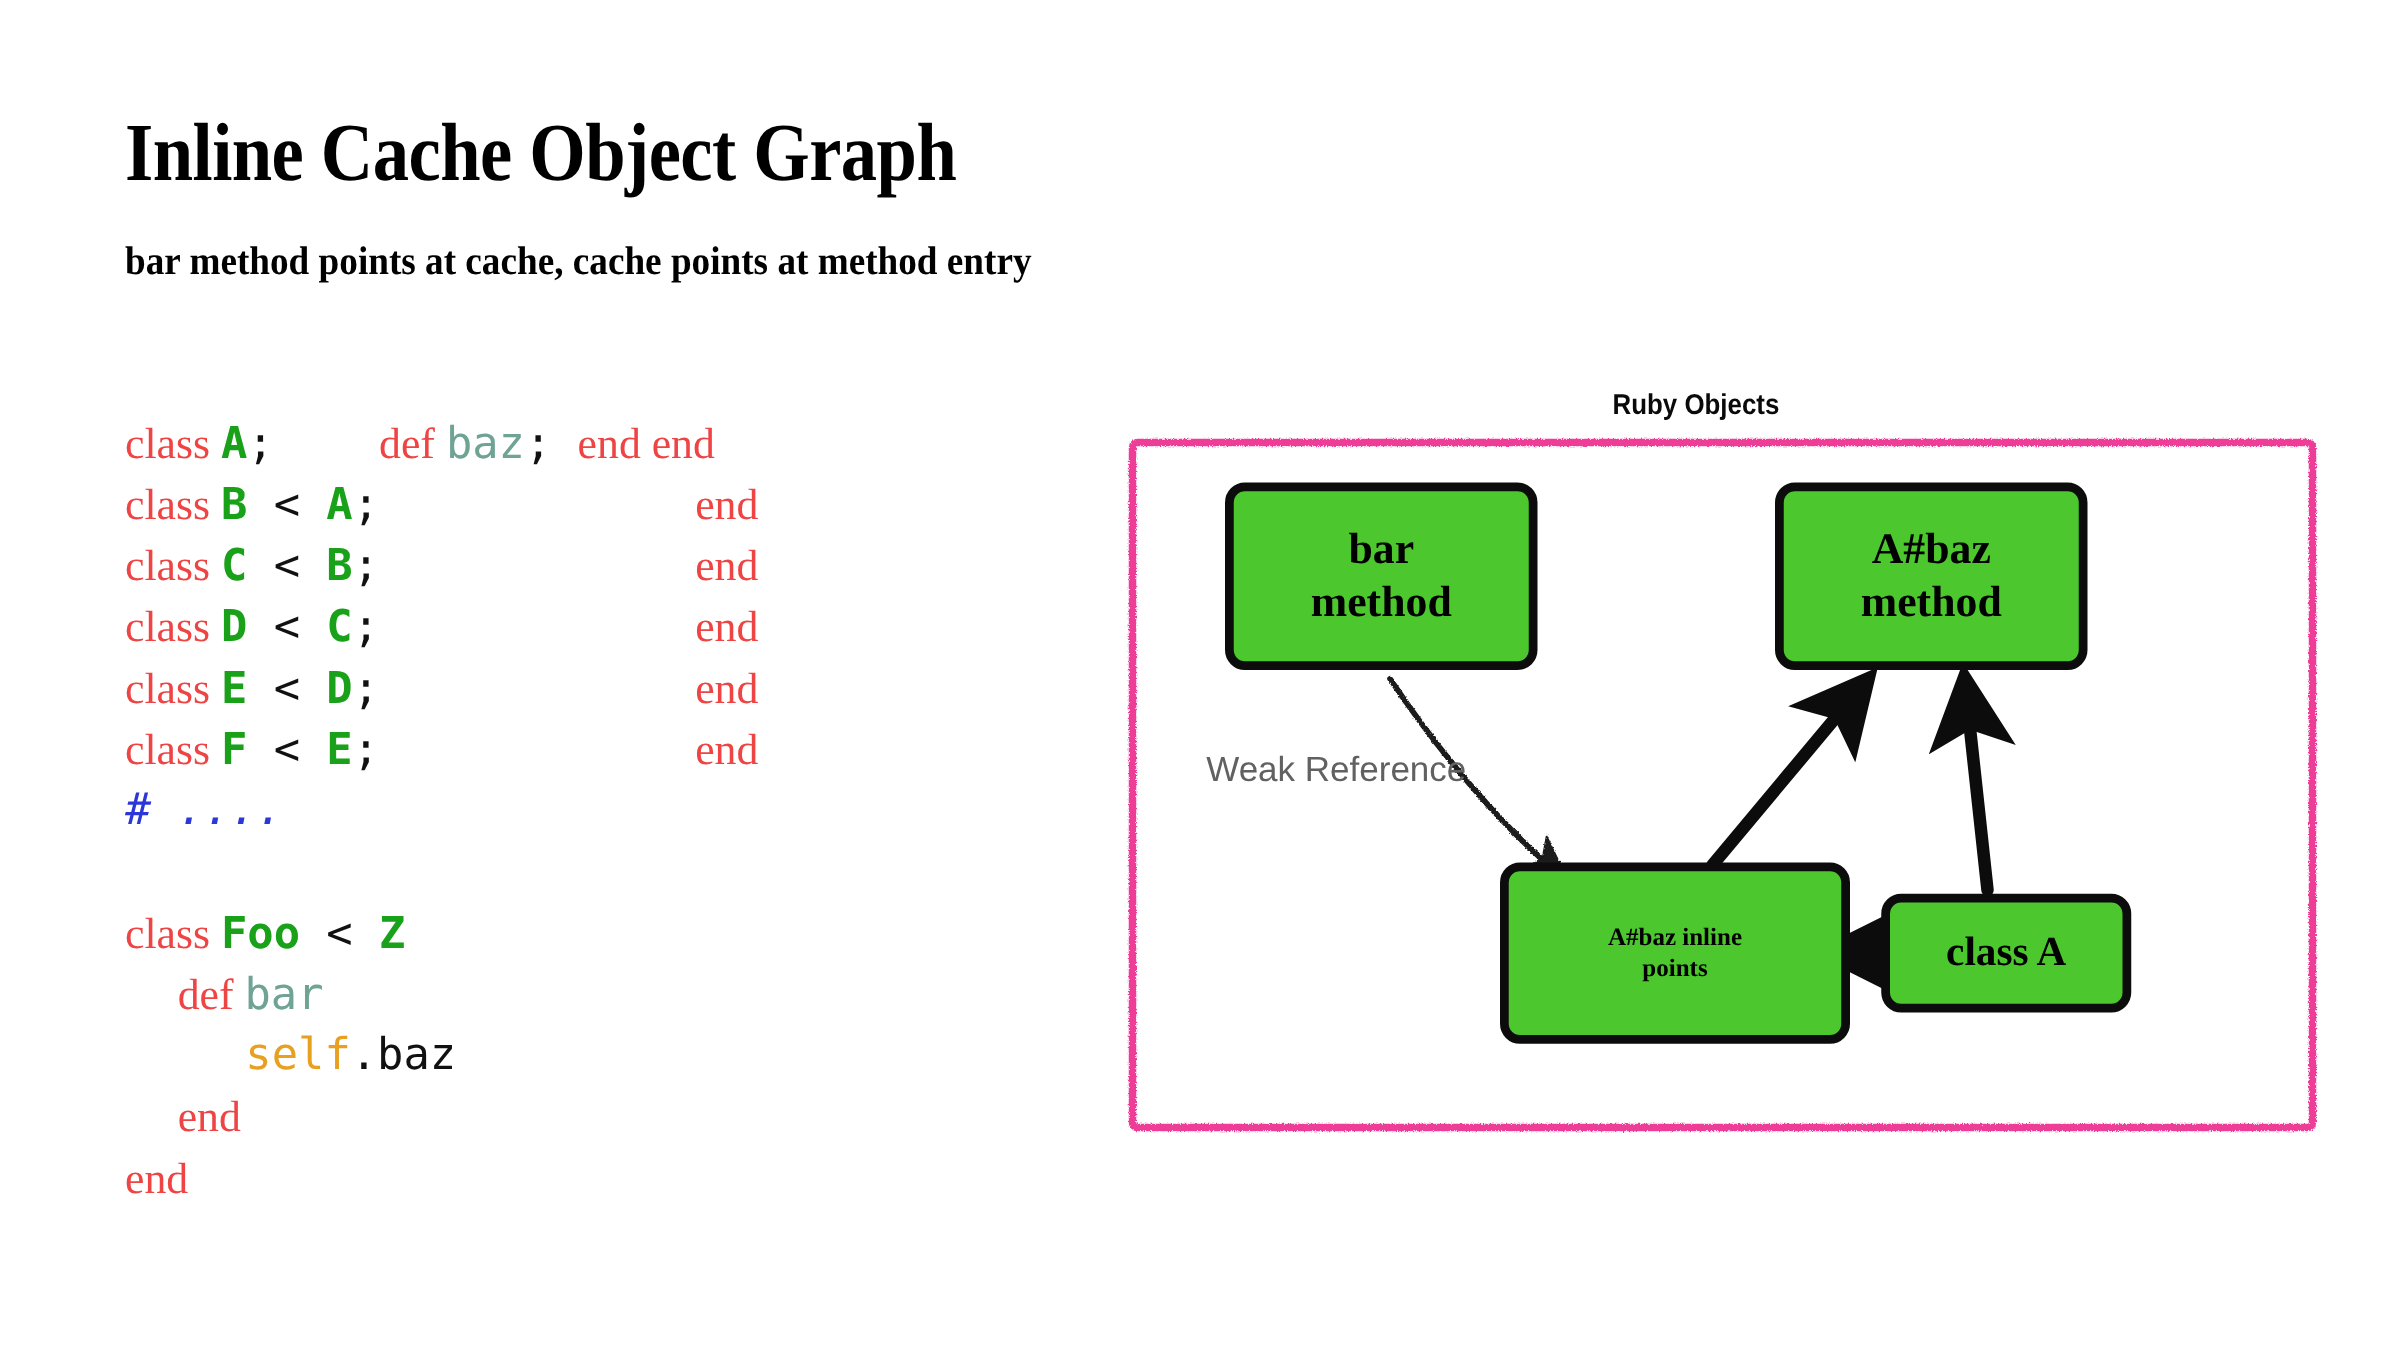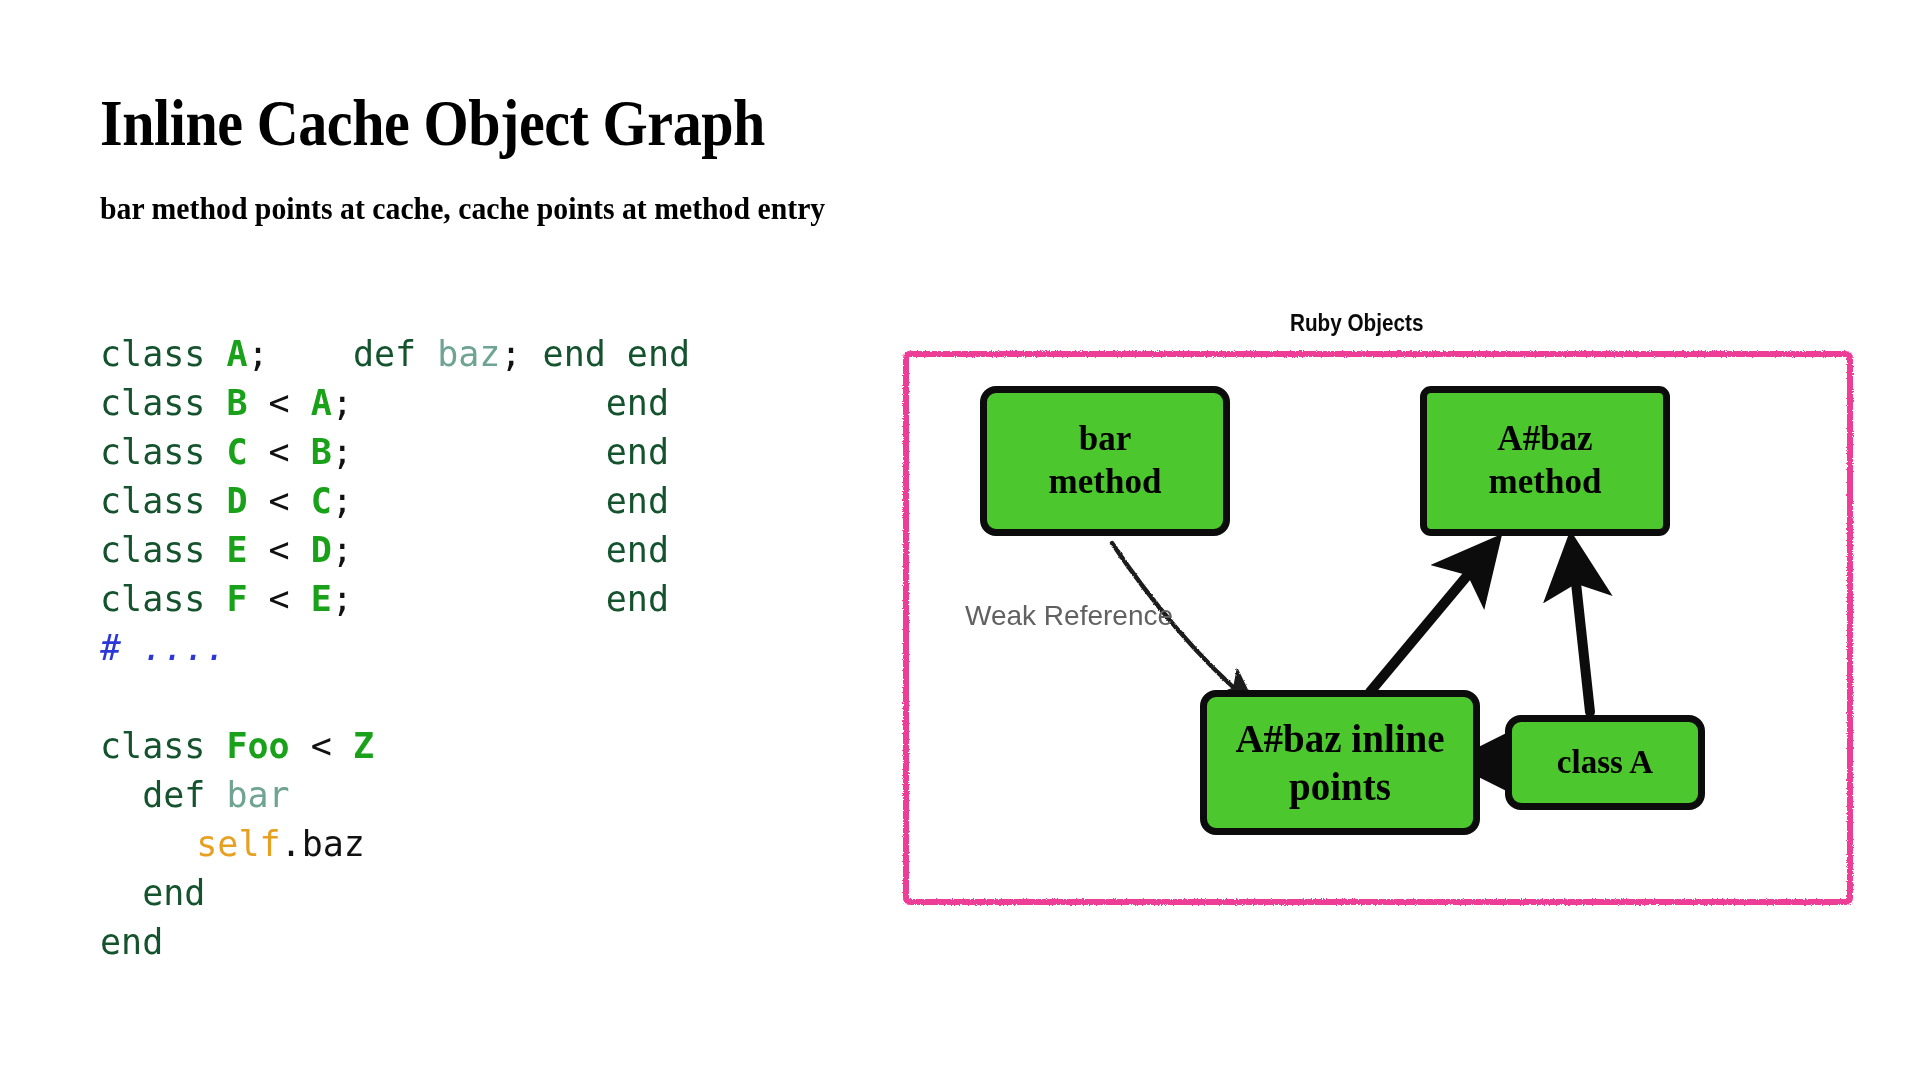--- a/index.html
+++ b/index.html
@@ -59,21 +59,21 @@
     position: absolute;
     left: 100px;
     top: 330px;
     font-family: "DejaVu Sans Mono", "Liberation Mono", monospace;
     font-size: 35px;
     line-height: 49px;
     white-space: pre;
     color: #000000;
   }
   #code .ln { display: block; height: 49px; }
-  .kw   { color: #14532d; }
+  .kw   { color: #ef4444; font-family: Liberation Serif, serif; }
   .cls  { color: #1AA11A; font-weight: bold; }
   .meth { color: #6FA394; }
   .punc { color: #111111; }
   .cmt  { color: #2B37D6; font-style: italic; }
   .slf  { color: #E8A020; margin-left: 12px; }
   .plain{ color: #111111; }
   .op   { color: #111111; }
 
   
   #diagram {
@@ -115,22 +115,22 @@
     justify-content: center;
     font-family: "Liberation Serif", serif;
     font-weight: bold;
     color: #000000;
     text-align: center;
     line-height: 1.22;
   }
   .node .l { display: block; white-space: nowrap; }
 
   #node-bar-method   { left: 80px;  top: 86px;  width: 250px; height: 150px; font-size: 35px; }
-  #node-abaz-method  { left: 520px; top: 86px;  width: 250px; height: 150px; font-size: 35px; border-radius: 11px; }
-  #node-abaz-cache   { left: 300px; top: 390px; width: 280px; height: 145px; font-size: 39px; }
+  #node-abaz-method  { left: 520px; top: 86px;  width: 250px; height: 150px; font-size: 35px; }
+  #node-abaz-cache   { left: 300px; top: 390px; width: 280px; height: 145px; font-size: 20px; }
   #node-class-a      { left: 605px; top: 415px; width: 200px; height: 95px;  font-size: 33px; }
 
   #weak-ref-label {
     position: absolute;
     left: 65px;
     top: 300px;
     font-family: "Liberation Sans", sans-serif;
     font-size: 28px;
     color: #616161;
     white-space: nowrap;

